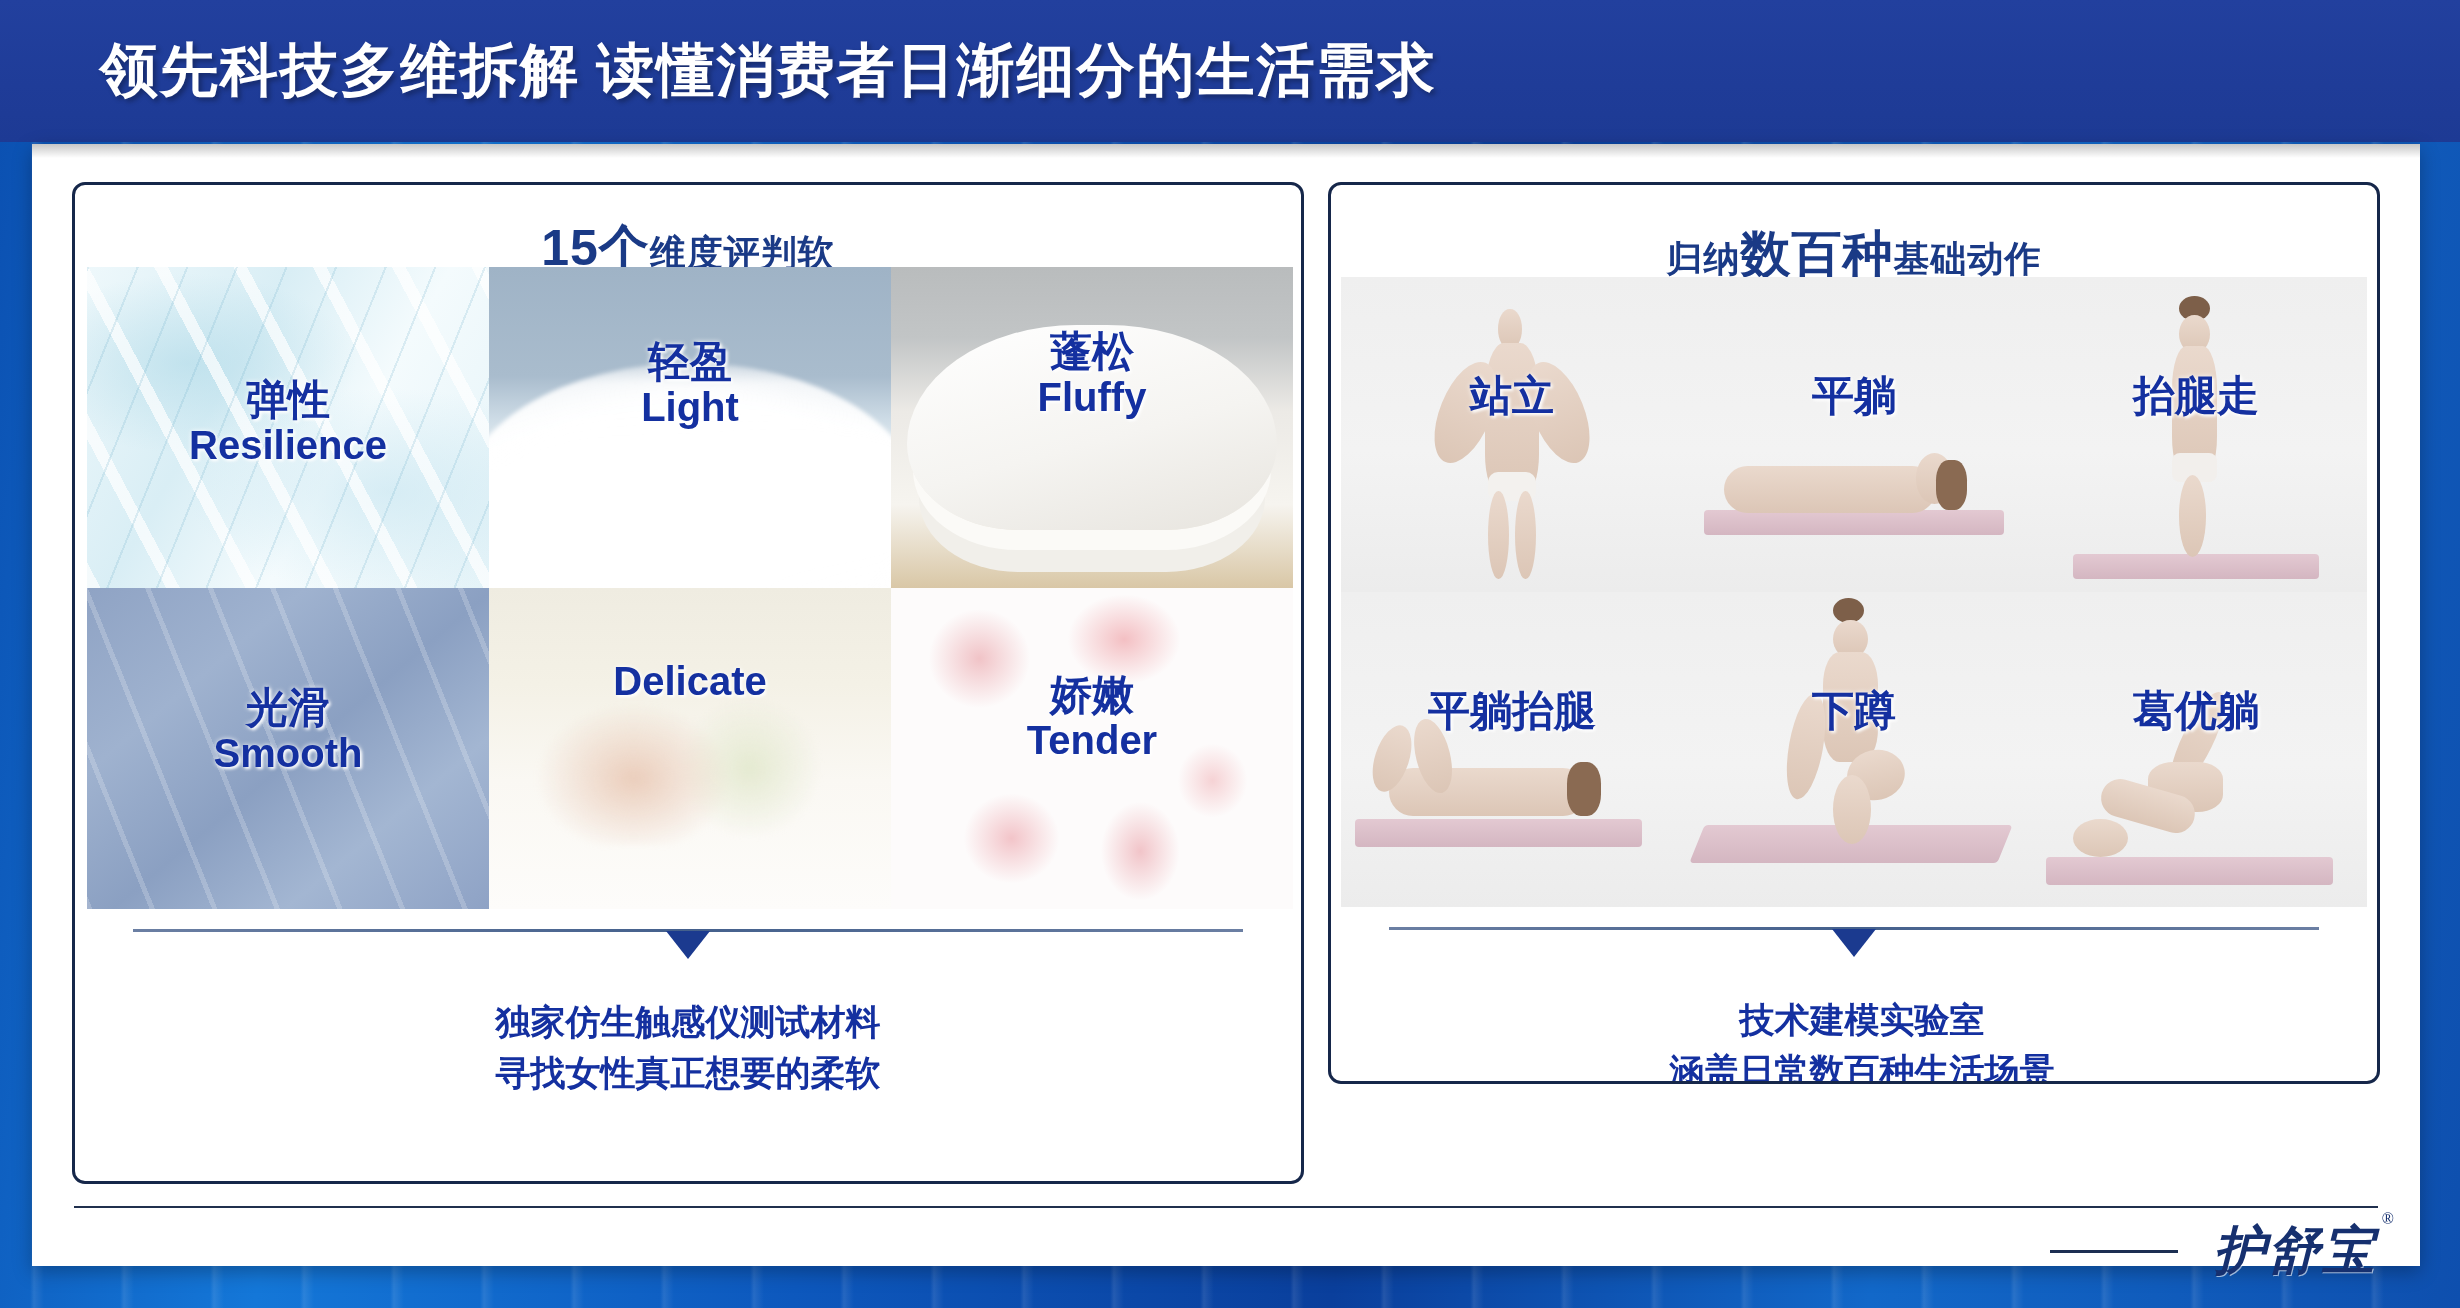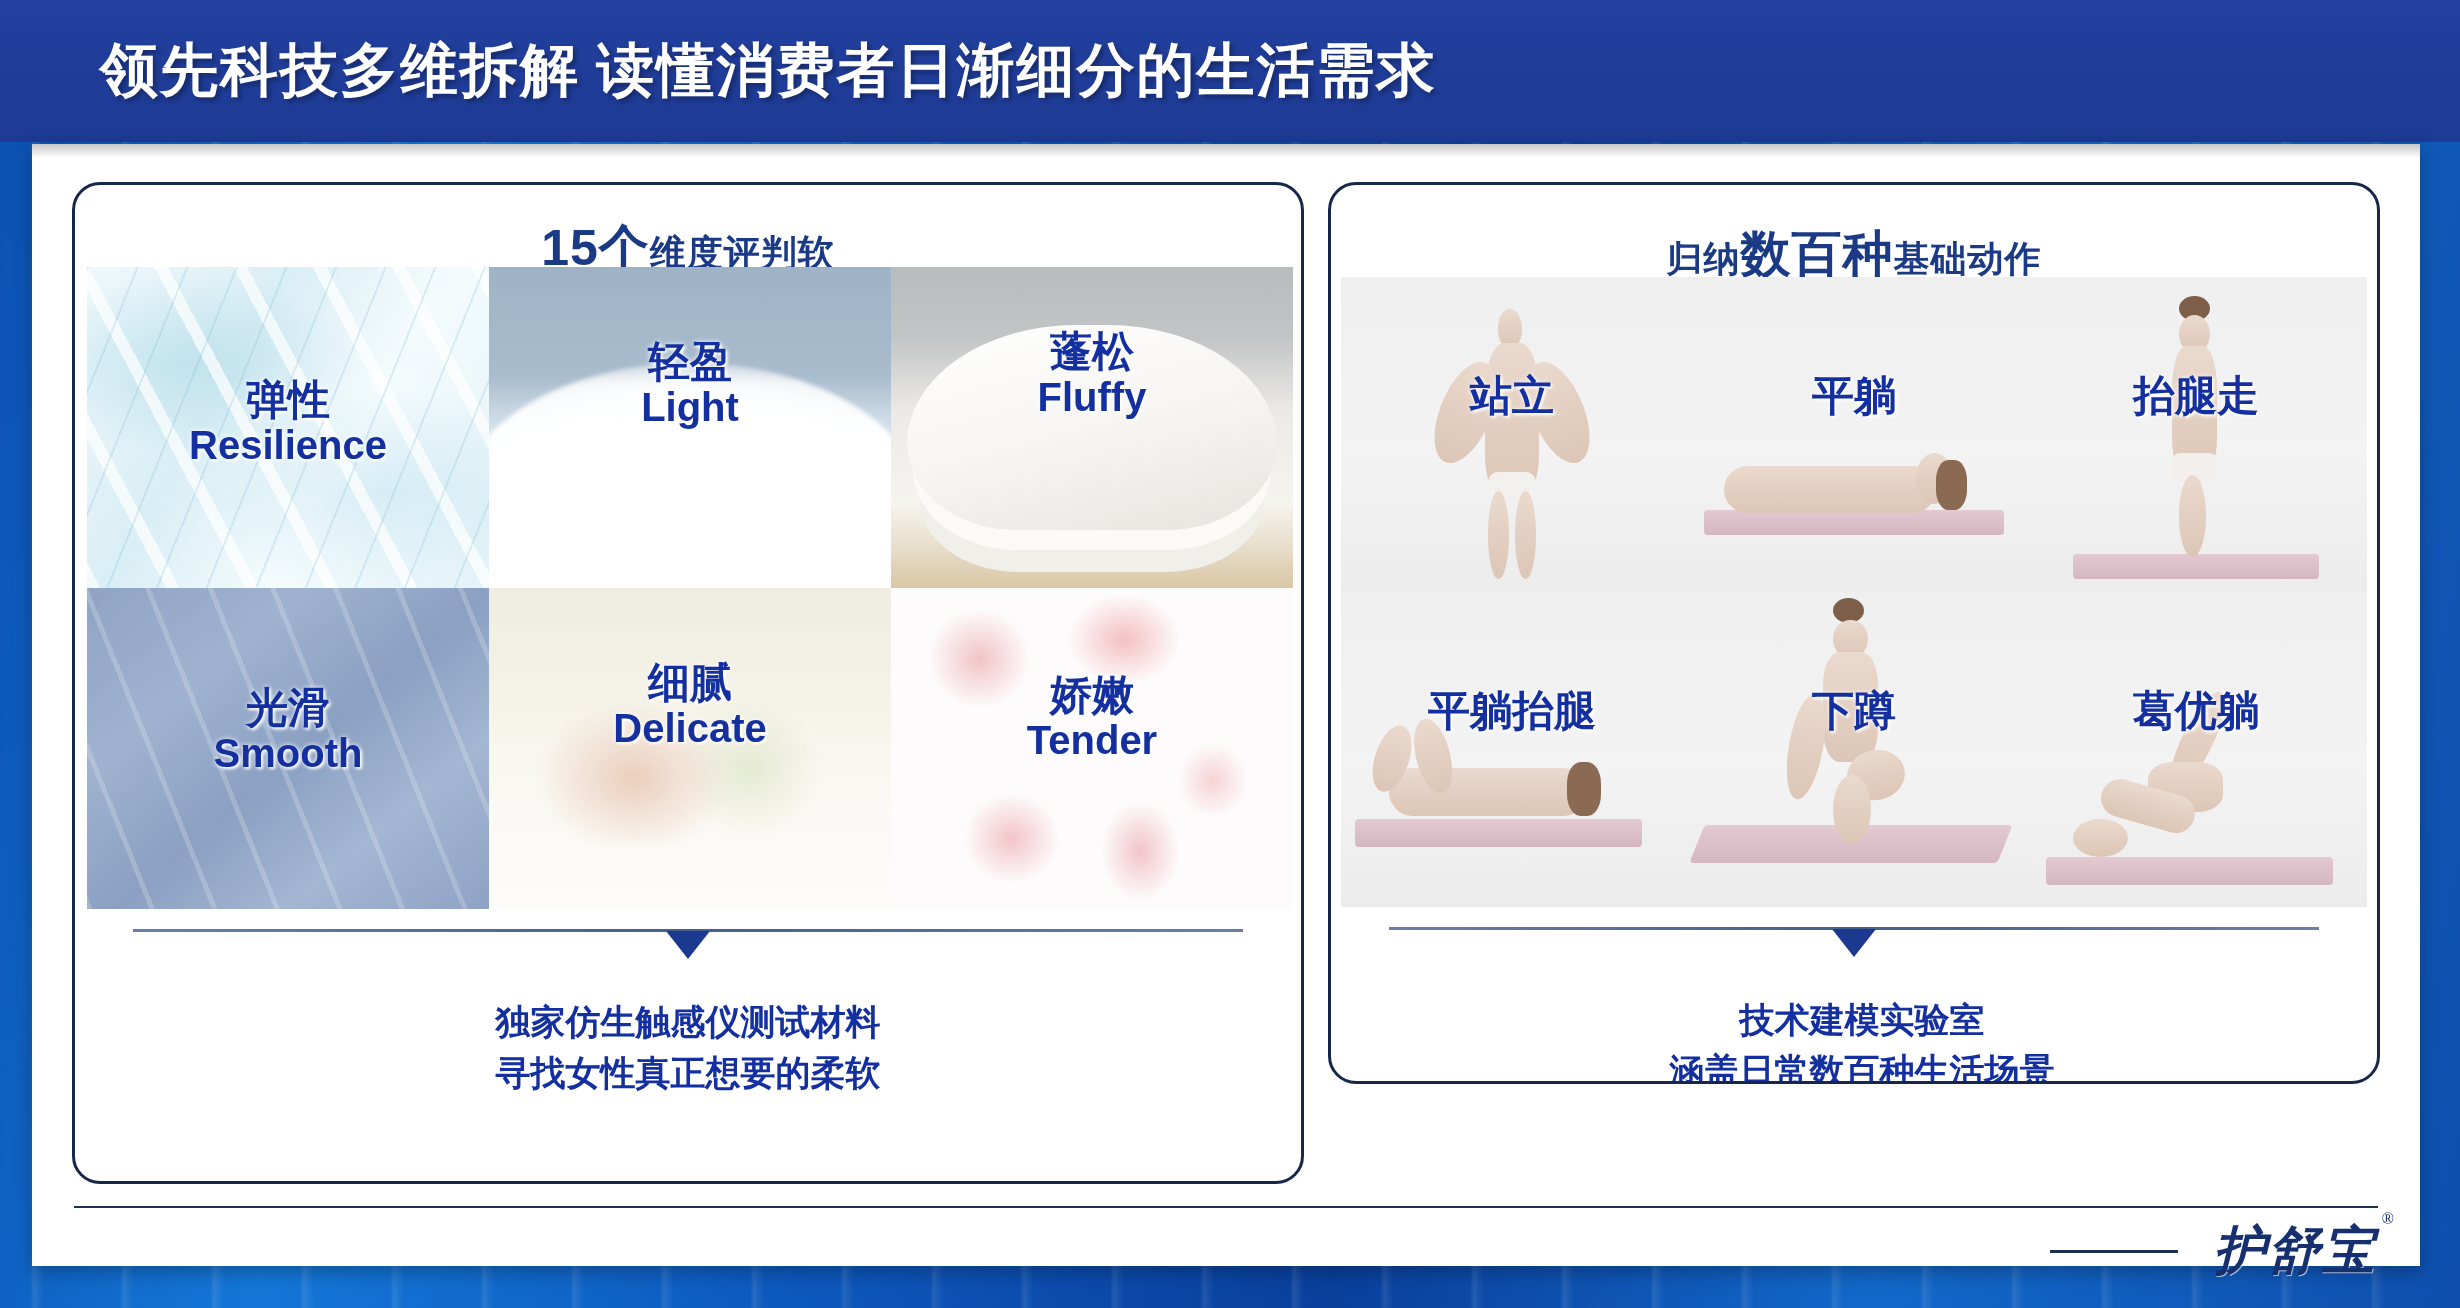--- a/index.html
+++ b/index.html
@@ -38,21 +38,21 @@
     box-shadow: 0 6px 18px rgba(0,0,0,0.28);
   }
   .card-inner-shade {
     position: absolute; left: 0; top: 0; width: 100%; height: 14px;
     background: linear-gradient(180deg, rgba(130,130,130,0.45), rgba(255,255,255,0));
   }
   
   .panel {
     position: absolute;
     border: 3px solid #16274a;
-    border-radius: 28px;
+    border-radius: 13px;
     background: #ffffff;
     overflow: hidden;
   }
   #panel-left  { left: 40px;   top: 38px; width: 1232px; height: 1002px; }
   #panel-right { left: 1296px; top: 38px; width: 1052px; height: 902px; }
 
   .panel-heading {
     text-align: center;
     color: #1a3a86;
     white-space: nowrap;
@@ -249,21 +249,20 @@
         <div class="art-smooth"></div>
         <div class="tile-label" style="top:30%;">
           <span class="tile-cn">光滑</span>
           <span class="tile-en">Smooth</span>
         </div>
       </div>
 
       <div class="tile">
         <div class="art-delicate"></div>
         <div class="tile-label" style="top:22%;">
-          <span class="tile-cn">细腻</span>
           <span class="tile-en">Delicate</span>
         </div>
       </div>
 
       <div class="tile">
         <div class="art-tender"></div>
         <div class="tile-label" style="top:26%;">
           <span class="tile-cn">娇嫩</span>
           <span class="tile-en">Tender</span>
         </div>

